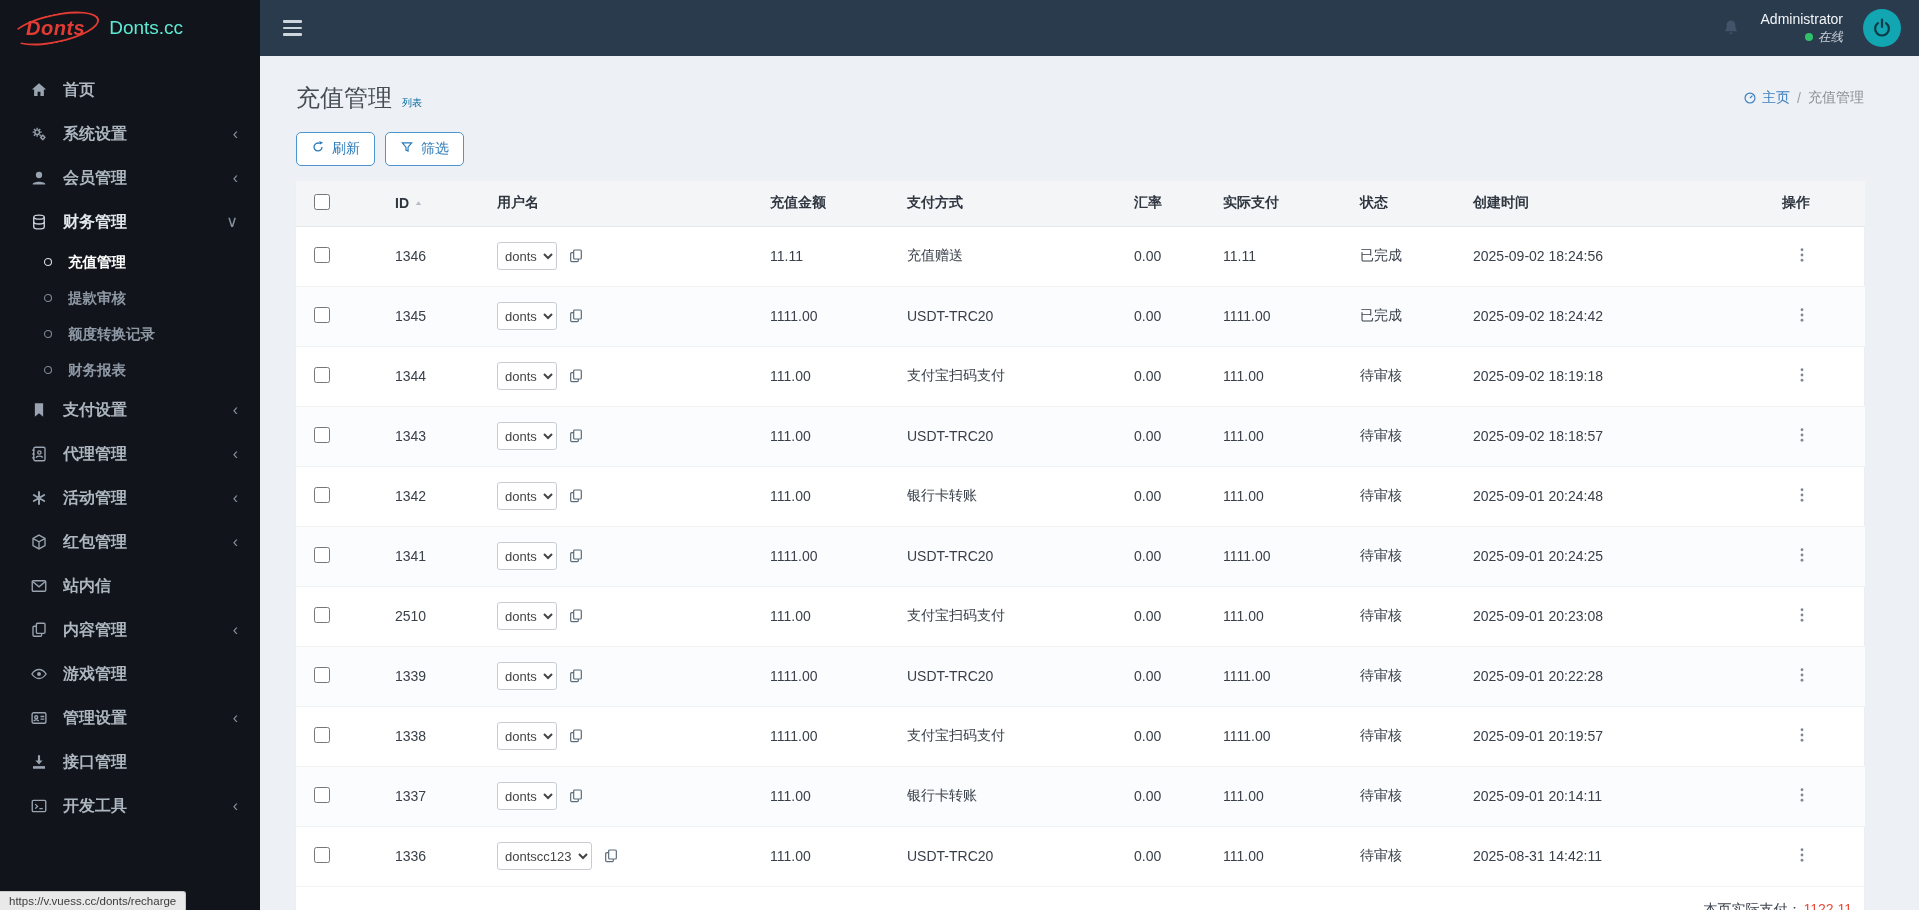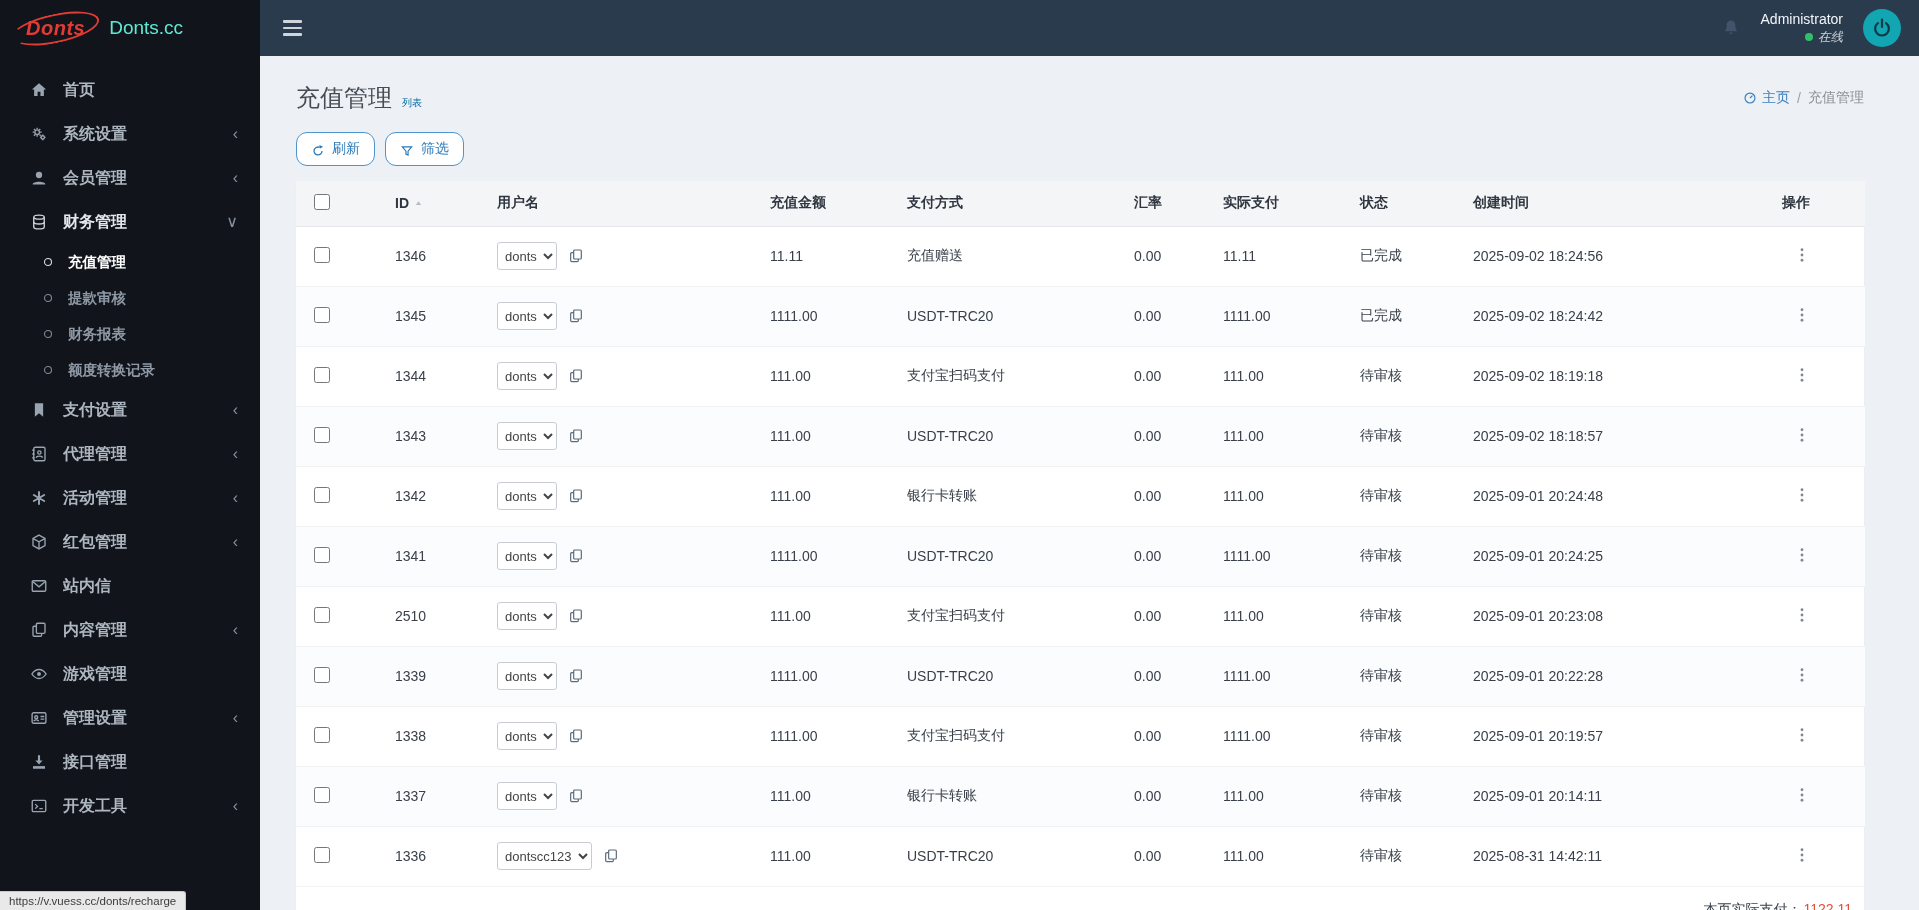--- a/index.html
+++ b/index.html
@@ -76,23 +76,23 @@
   .page-title { font-size: 24px; font-weight: 500; color: #454c54; }
   .page-sub { font-size: 10px; color: #0369a1; margin-left: 10px; }
   .breadcrumb { margin-left: auto; display: flex; align-items: center; gap: 7px; font-size: 14px; align-self: center; }
   .crumb-home { color: #3a7fbe; display: inline-flex; align-items: center; gap: 5px; }
   .crumb-ic { width: 14px; height: 14px; }
   .crumb-sep { color: #9aa0a8; }
   .crumb-cur { color: #8b9197; }
 
   .toolbar { margin-top: 18px; display: flex; gap: 10px; }
   .btn {
-    display: inline-flex; align-items: flex-end; gap: 7px;
+    display: inline-flex; align-items: flex-start; gap: 7px;
     background: #fff; border: 1px solid #4e94cf; color: #2a7ab9;
-    border-radius: 11px; padding: 7px 14px; font-size: 14px;
+    border-radius: 5px; padding: 7px 14px; font-size: 14px;
   }
   .btn svg { width: 14px; height: 14px; }
 
   .card { margin-top: 15px; background: #fff; box-shadow: 0 1px 1px rgba(0,0,0,.05); }
   table { width: 100%; border-collapse: collapse; table-layout: fixed; font-size: 14px; }
   thead th {
     background: #f3f5f7; height: 45px; text-align: left; padding: 0 8px;
     font-weight: 600; color: #2f3640; border-bottom: 1px solid #e6e8eb;
     white-space: nowrap;
   }
@@ -297,29 +297,29 @@
           <use href="#ic-circle"></use>
         </svg>
     <span class="mi-label">提款审核</span>
     <span class="chev"></span>
   </a>
 
   <a class="menu-item sub">
     <svg class="mi" viewBox="0 0 24 24">
           <use href="#ic-circle"></use>
         </svg>
+    <span class="mi-label">额度转换记录</span>
+    <span class="chev"></span>
+  </a>
+
+  <a class="menu-item sub">
+    <svg class="mi" viewBox="0 0 24 24">
+          <use href="#ic-circle"></use>
+        </svg>
     <span class="mi-label">财务报表</span>
-    <span class="chev"></span>
-  </a>
-
-  <a class="menu-item sub">
-    <svg class="mi" viewBox="0 0 24 24">
-          <use href="#ic-circle"></use>
-        </svg>
-    <span class="mi-label">额度转换记录</span>
     <span class="chev"></span>
   </a>
 
   <a class="menu-item">
     <svg class="mi" viewBox="0 0 24 24">
           <use href="#ic-bookmark"></use>
         </svg>
     <span class="mi-label">支付设置</span>
     <span class="chev">‹</span>
   </a>

